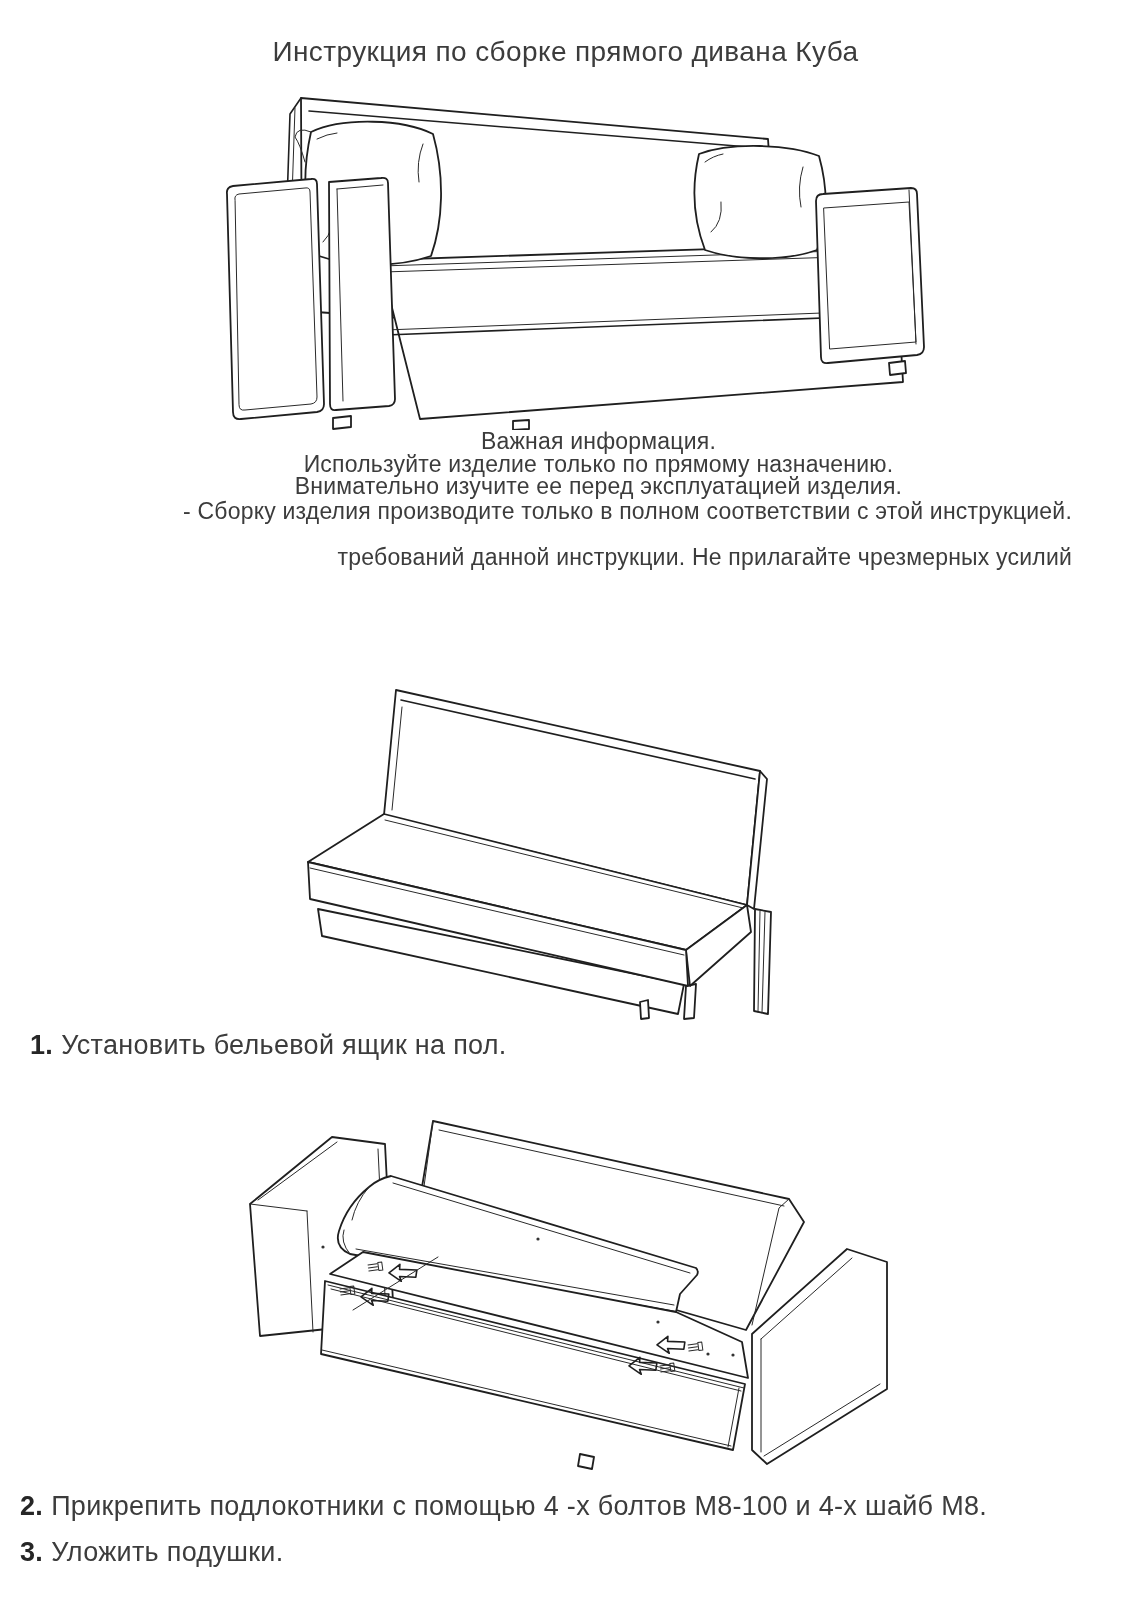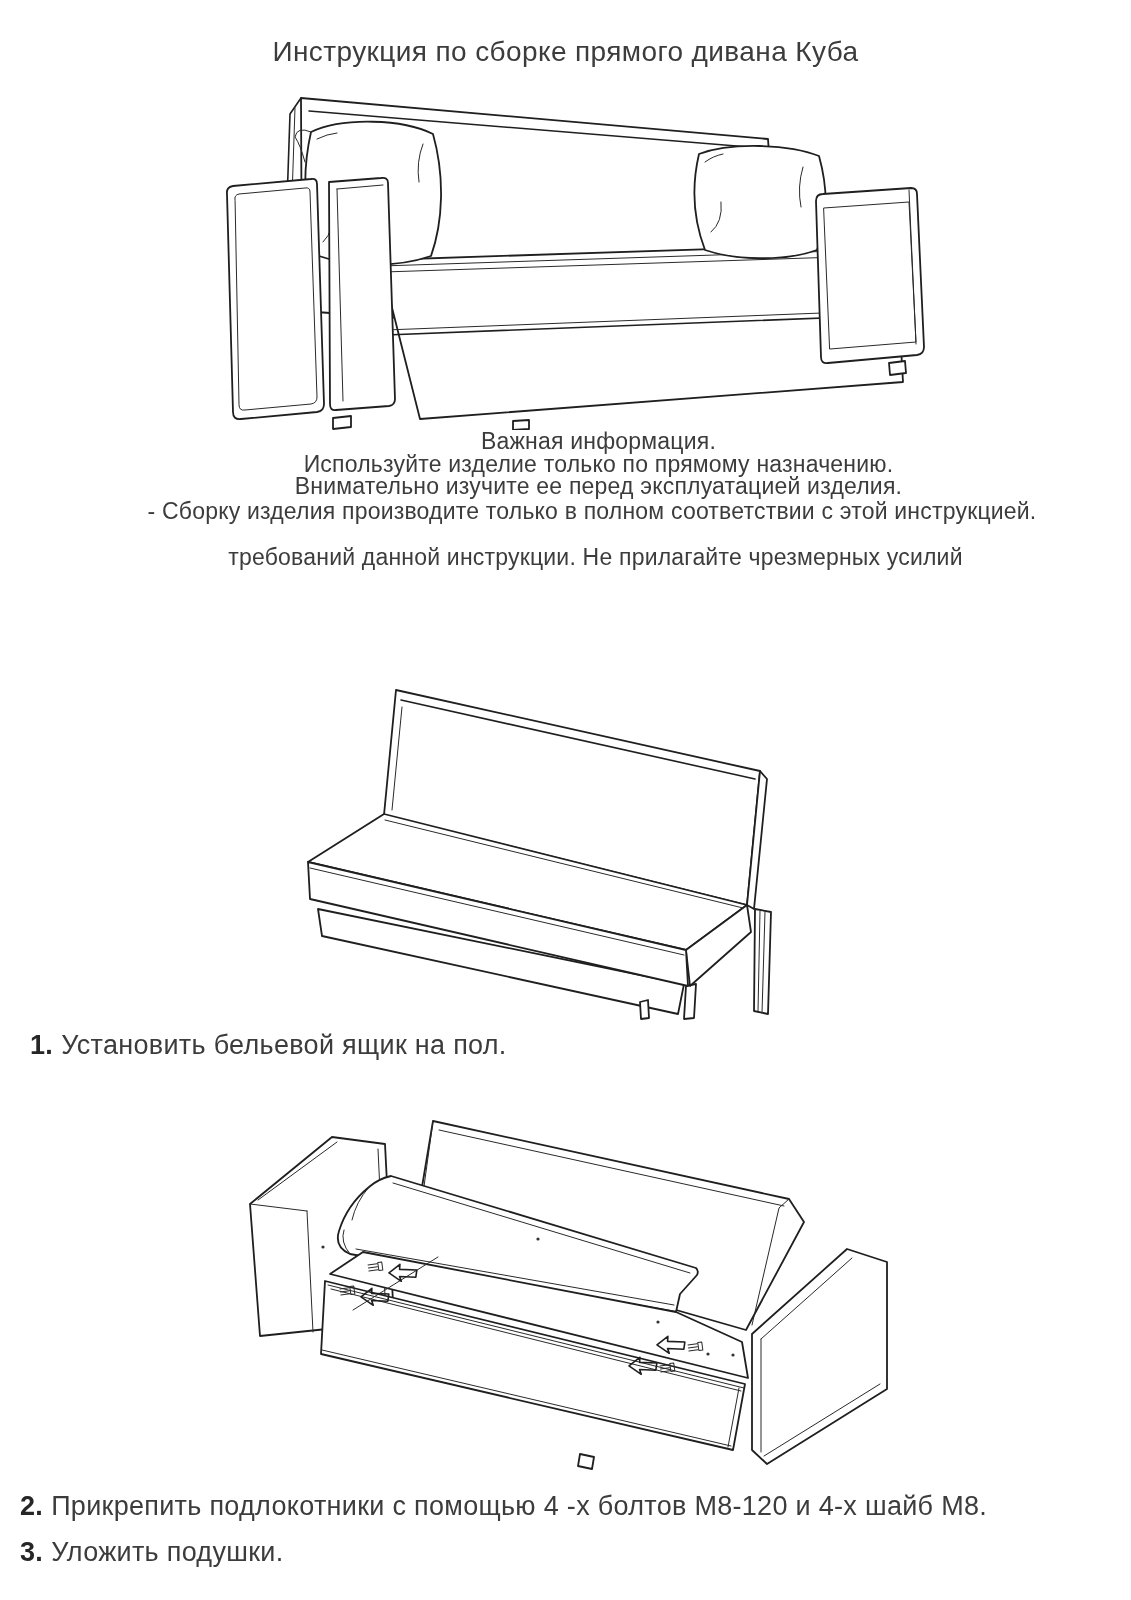--- a/index.html
+++ b/index.html
@@ -24,21 +24,21 @@
     top:430px;left:1px;width:1131px;
     text-align:center;
     font-size:23px;line-height:22.5px;letter-spacing:.2px;
     color:#3c3c3c;
     padding-left:32px;
   }
   #warning-block{
     top:500px;left:112px;width:960px;
     font-size:23px;line-height:22.3px;letter-spacing:.2px;
     color:#3c3c3c;
-    text-align:center;
+    text-align:right;
   }
   .warn-line{white-space:nowrap;}
   .warn-line.cont{padding-left:7px;margin-top:24px;}
   .step{
     position:absolute;
     font-size:27px;line-height:34px;letter-spacing:.3px;
     color:#3c3c3c;white-space:nowrap;
   }
   .step .num{font-weight:700;color:#262626;margin-right:8px;}
   #step-1{top:1028px;left:30px;}
@@ -216,20 +216,20 @@
         <path class="ink-thin" d="M533,247 L624,166"></path>
         <path class="ink-thin" d="M536,364 L652,292"></path>
       </g>
       <g>
         <path class="panel" d="M352,362 L366,365 L364,377 L350,374 Z"></path>
       </g>
     </svg>
   </div>
 
   <div id="step-2" class="step">
-    <span class="num">2.</span><span>Прикрепить подлокотники с помощью 4 -х болтов М8-120 и 4-х шайб М8.</span>
+    <span class="num">2.</span><span>Прикрепить подлокотники с помощью 4 -х болтов М8-100 и 4-х шайб М8.</span>
   </div>
 
   <div id="step-3" class="step">
     <span class="num">3.</span><span>Уложить подушки.</span>
   </div>
 
 </div>
 
 </body></html>

